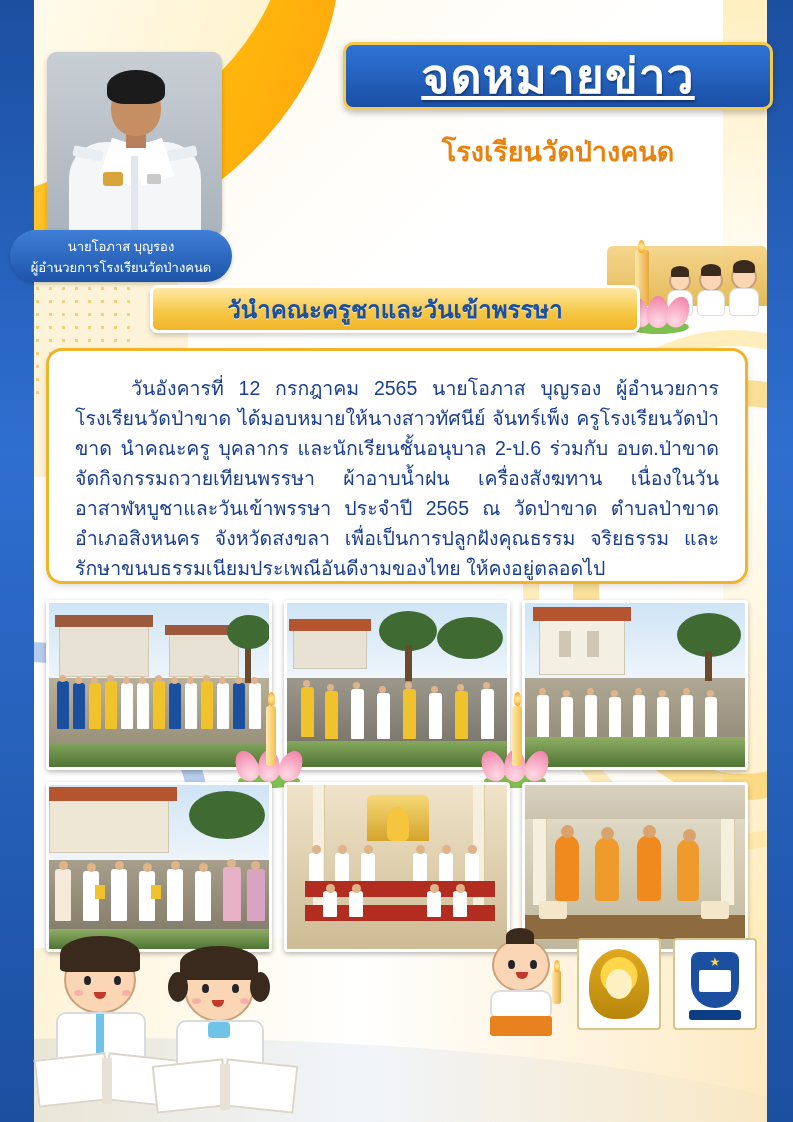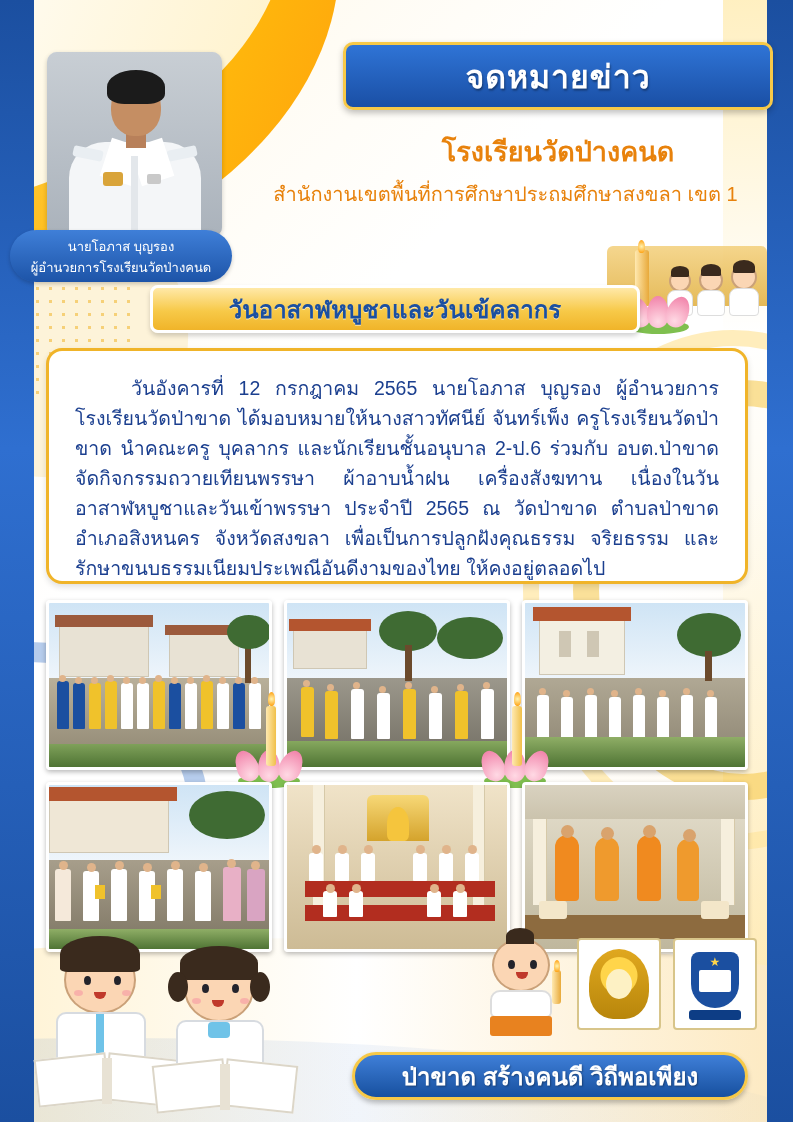--- a/index.html
+++ b/index.html
@@ -91,22 +91,23 @@
   .header-title-box {
     position: absolute; left: 343px; top: 42px; width: 430px; height: 68px;
     background: linear-gradient(180deg,#2f74d6 0%, #1a4fa5 100%);
     border: 3px solid #f7c948;
     border-radius: 10px;
     display: flex; align-items: center; justify-content: center;
     box-shadow: 0 3px 6px rgba(0,0,0,.25);
   }
   .header-title-box span {
     color: #ffffff;
-    font-size: 32px; font-weight: bold; letter-spacing: 1px;
+    font-size: 48px; font-weight: bold; letter-spacing: 1px;
     text-shadow: 1px 2px 2px rgba(0,0,0,.35);
+    text-decoration: underline;
   }
   .school-name {
     position: absolute; left: 343px; top: 130px; width: 430px;
     text-align: center;
     color: #e8820c; font-size: 27px; font-weight: bold;
     text-shadow: 0 1px 0 #fff;
   }
   .office-name {
     position: absolute; left: 233px; top: 178px; width: 545px;
     text-align: center;
@@ -319,21 +320,20 @@
   <div class="dots"></div>
   <div class="bg-bottom-wave"></div>
   <div class="bg-bottom-blue"></div>
   <div class="bg-blue-left"></div>
   <div class="bg-blue-right"></div>
 
   <div class="header-title-box">
     <span>จดหมายข่าว</span>
   </div>
   <div class="school-name">โรงเรียนวัดป่างคนด</div>
-  <div class="office-name">สำนักงานเขตพื้นที่การศึกษาประถมศึกษาสงขลา  เขต 1</div>
 
   <div class="photo-frame">
     <div class="ph-bg"></div>
     <div class="ph-body"></div>
     <div class="ph-epa-l"></div>
     <div class="ph-epa-r"></div>
     <div class="ph-collar-l"></div>
     <div class="ph-collar-r"></div>
     <div class="ph-placket"></div>
     <div class="ph-badge"></div>
@@ -363,21 +363,21 @@
     <div style="position:absolute;right:74px;top:44px;width:26px;height:26px;background:#ffffff;border-radius:8px 8px 4px 4px;border:1px solid #ddd;"></div>
     <div class="lotus" style="right:72px;top:48px;">
       <div class="leaf"></div>
       <div class="petal" style="left:6px;transform:rotate(-22deg);"></div>
       <div class="petal" style="left:26px;"></div>
       <div class="petal" style="left:46px;transform:rotate(22deg);"></div>
     </div>
   </div>
 
   <div class="topic-banner">
-    <span>วันอาสาฬหบูชาและวันเข้คลากร</span>
+    <span>วันำคณะครูชาและวันเข้าพรรษา</span>
   </div>
 
   <div class="body-card">
     <p>วันอังคารที่ 12 กรกฎาคม 2565 นายโอภาส  บุญรอง ผู้อำนวยการโรงเรียนวัดป่าขาด ได้มอบหมายให้นางสาวทัศนีย์ จันทร์เพ็ง ครูโรงเรียนวัดป่าขาด นำคณะครู  บุคลากร และนักเรียนชั้นอนุบาล 2-ป.6 ร่วมกับ อบต.ป่าขาด  จัดกิจกรรมถวายเทียนพรรษา ผ้าอาบน้ำฝน เครื่องสังฆทาน เนื่องในวันอาสาฬหบูชาและวันเข้าพรรษา ประจำปี 2565 ณ วัดป่าขาด ตำบลป่าขาด อำเภอสิงหนคร จังหวัดสงขลา เพื่อเป็นการปลูกฝังคุณธรรม จริยธรรม และรักษาขนบธรรมเนียมประเพณีอันดีงามของไทย  ให้คงอยู่ตลอดไป</p>
   </div>
 
   <div class="photo-row r1">
     <div class="pcell">
       <div class="sky"></div>
         <div class="ground"></div>
@@ -623,17 +623,14 @@
   </div>
   <div class="logo-box l2">
     <div class="logo-school">
       <div class="sh"></div>
       <div class="st">★</div>
       <div class="bk"></div>
       <div class="cap"></div>
     </div>
   </div>
 
-  <div class="footer-banner">
-    <span>ป่าขาด สร้างคนดี วิถีพอเพียง</span>
-  </div>
 
 </div>
 
 </body></html>

